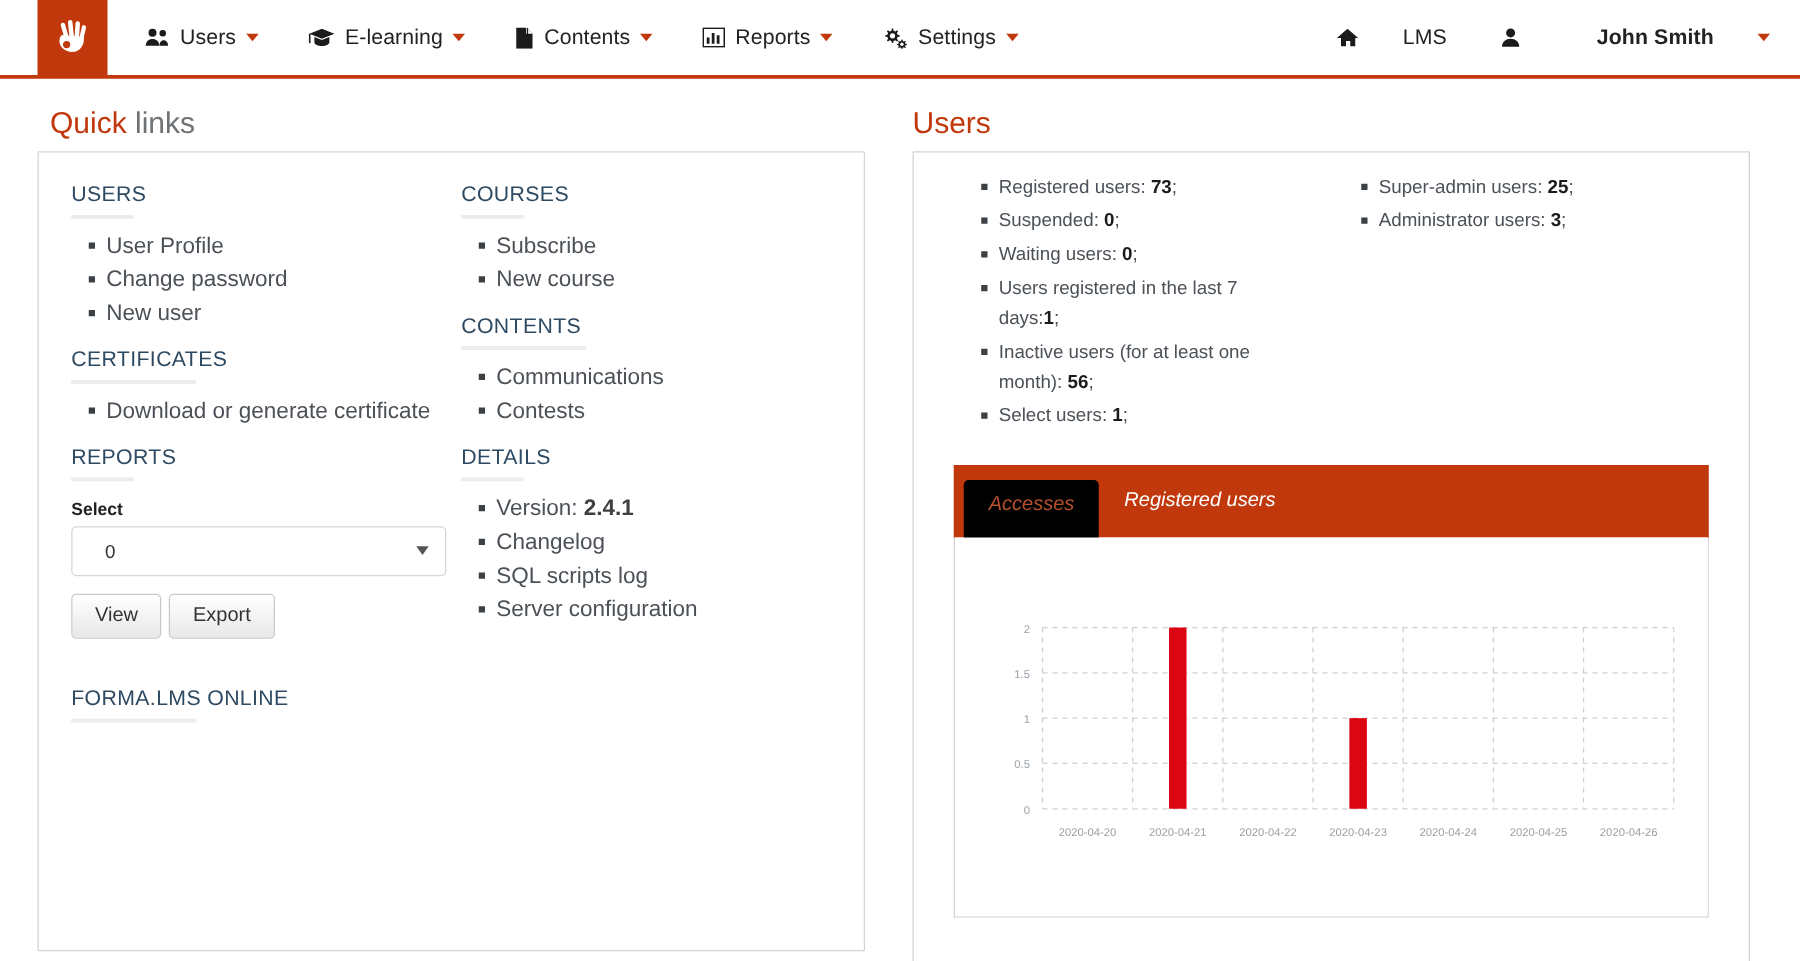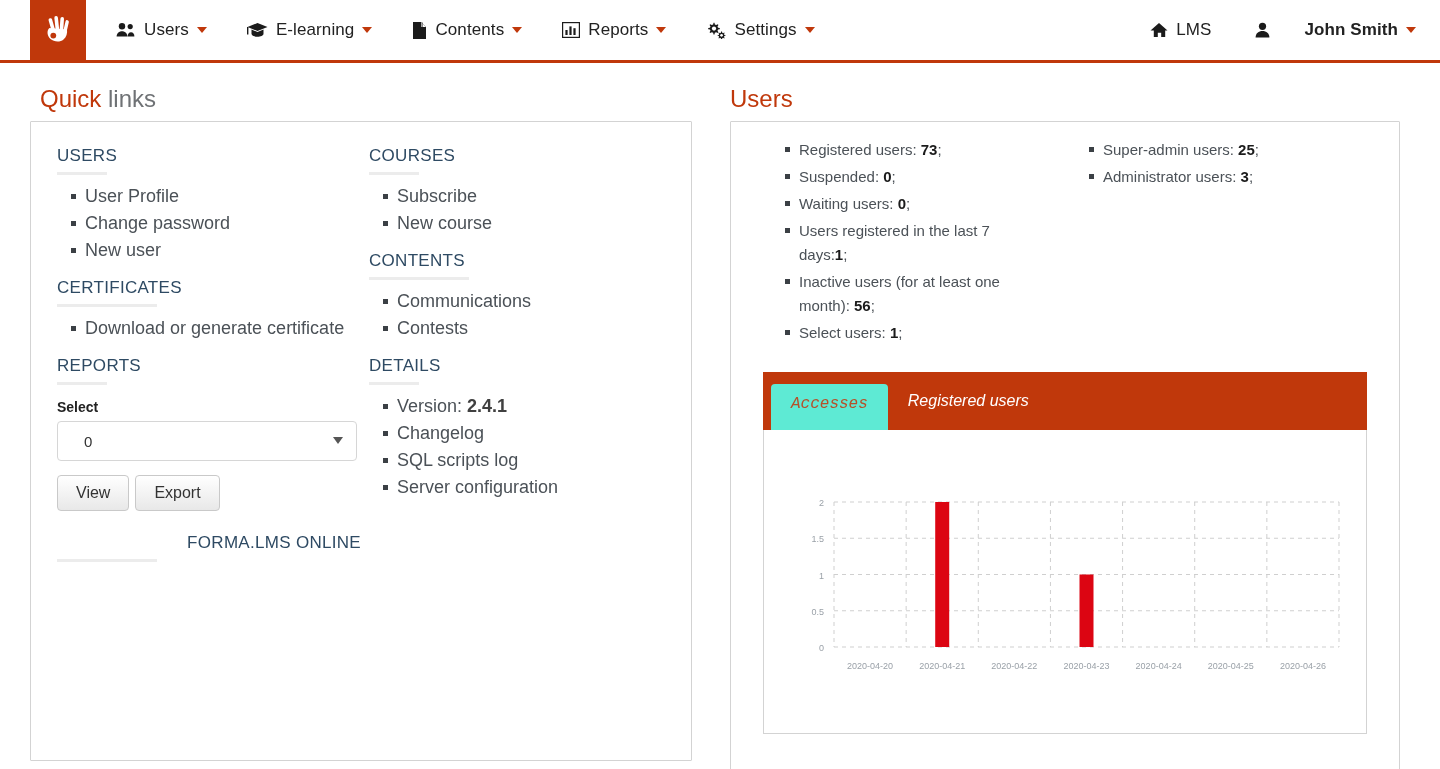--- a/index.html
+++ b/index.html
@@ -70,21 +70,21 @@
     border-right: 5px solid transparent;
     border-top: 6px solid #c0380b;
   }
 
   .nav-right {
     margin-left: auto;
     display: flex;
     align-items: center;
     padding-right: 24px;
   }
-  .nav-right .nav-item { margin-right: 0; margin-left: 44px; }
+  .nav-right .nav-item { margin-right: 0; margin-left: 44px; gap: 27px; }
   .user-name { font-weight: bold; margin-left: 26px; }
 
   
   .content {
     display: flex;
     padding: 0;
   }
   .col-left  { width: 720px; flex: 0 0 720px; }
   .col-right { width: 720px; flex: 0 0 720px; }
 
@@ -252,25 +252,24 @@
   }
   .tab {
     font-size: 16px;
     font-style: italic;
     padding: 11px 20px;
     cursor: pointer;
     color: #ffffff;
     border-radius: 4px 4px 0 0;
   }
   .tab.active {
-    background: #5eead4;
+    background: #000000;
     color: #b5512a;
     margin-bottom: -12px;
     padding-bottom: 18px;
-    font-family: Liberation Mono, monospace;
   }
 
   .chart-area {
     background: #ffffff;
     height: 303px;
     position: relative;
   }
   .chart-svg { display: block; }
 </style>
 </head>
@@ -413,21 +412,21 @@
               <option>0</option>
             </select>
             <span class="select-arrow"></span>
           </div>
 
           <div class="btn-row">
             <button class="btn">View</button>
             <button class="btn">Export</button>
           </div>
 
-          <div class="sub-head" style="margin-top:22px;text-align:right;">FORMA.LMS ONLINE</div>
+          <div class="sub-head" style="margin-top:38px;">FORMA.LMS ONLINE</div>
           <div class="sub-head-rule wide"></div>
         </div>
 
         <div class="ql-col second">
 
           <div class="sub-head">COURSES</div>
           <div class="sub-head-rule"></div>
           <ul class="links">
             <li>Subscribe</li>
             <li>New course</li>

